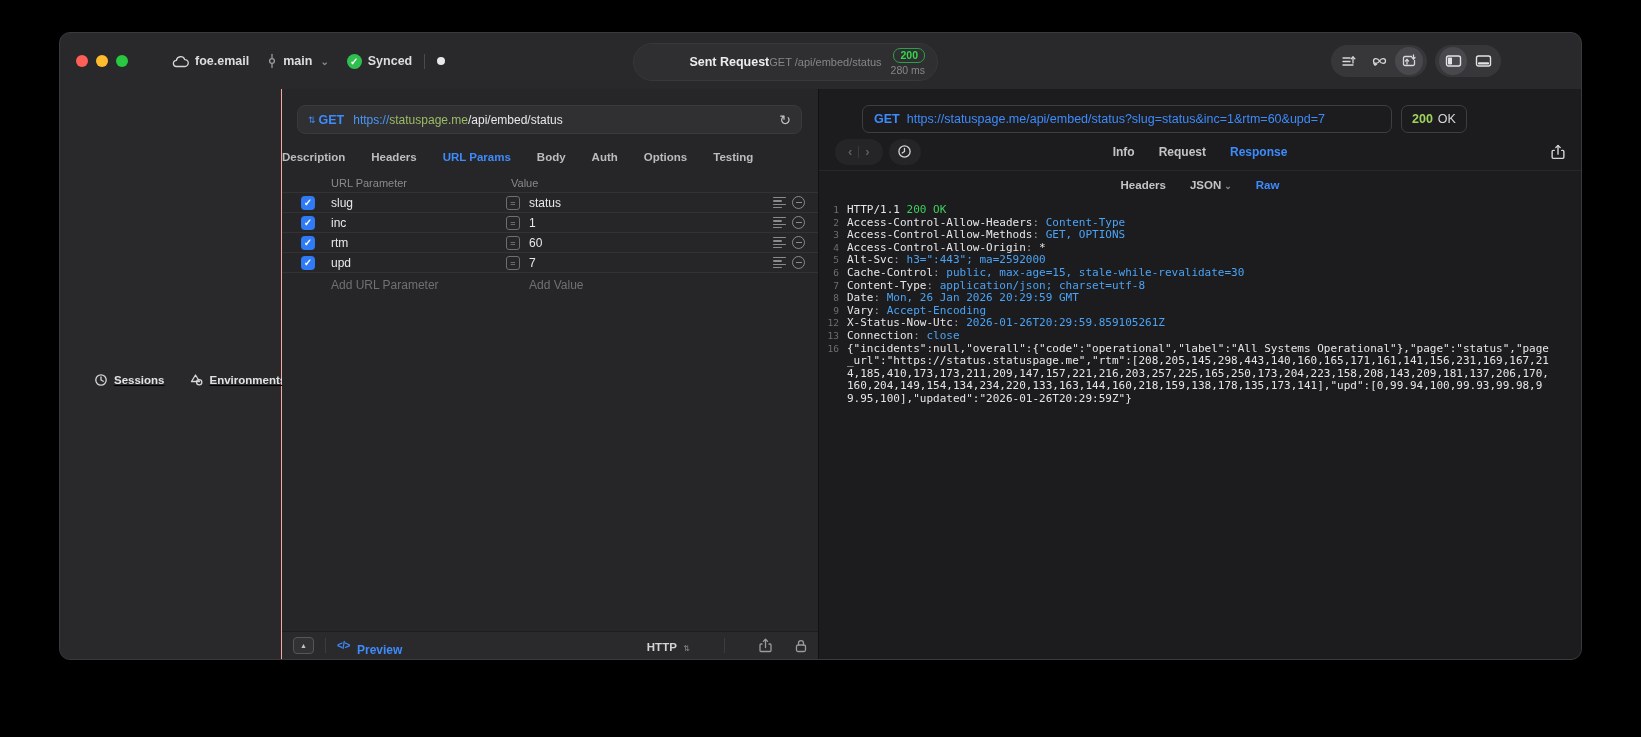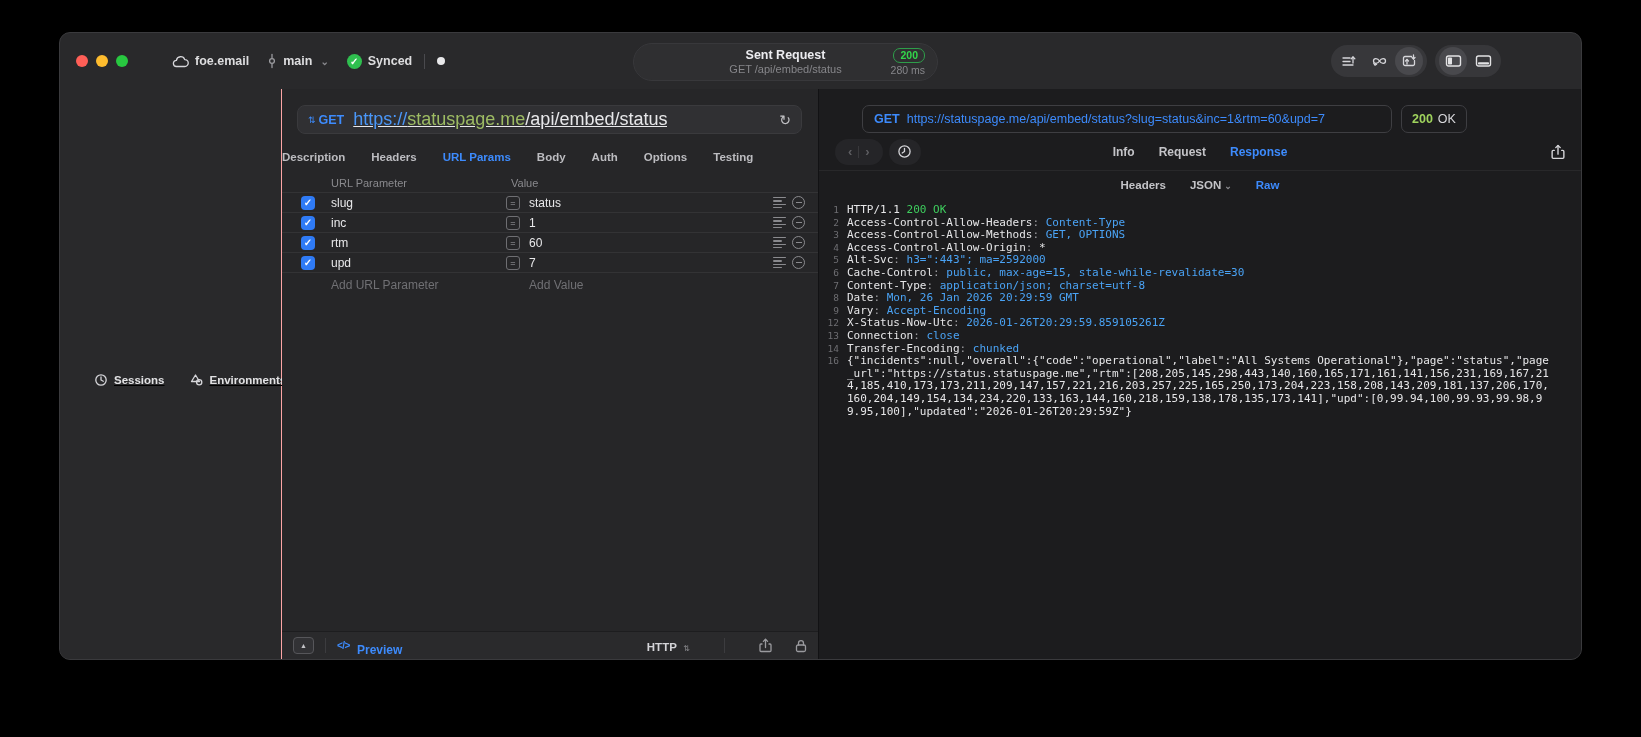--- a/index.html
+++ b/index.html
@@ -17,21 +17,21 @@
   .tl.red{background:#ff5f57;} .tl.yellow{background:#febc2e;} .tl.green{background:#28c840;}
   .tb-item { display:flex; align-items:center; gap:6px; color:#dddddf; font-size:12.5px; font-weight:600; }
   .tb-gap { width:18px; }
   .tb-sep { width:1px; height:15px; background:#4a4a4e; margin:0 12px; }
   .unsaved { width:8px; height:8px; border-radius:50%; background:#e8e8ea; }
   .chev { color:#8a8a8e; font-size:10px; margin-left:2px; }
   .sync-badge { width:15px; height:15px; border-radius:50%; background:#2fbf4f; color:#fff; font-size:10px;
                 display:flex; align-items:center; justify-content:center; font-weight:700;}
   .center-pill { position:absolute; left:573px; top:10px; width:305px; height:38px; background:#2f2f31;
                  border:1px solid #38383b; border-radius:19px; }
-  .cp-text { position:absolute; inset:0; display:flex; flex-direction:column; align-items:center; justify-content:center; }
+  .cp-text { position:absolute; inset:0; display:flex; flex-direction:row; align-items:center; justify-content:center; }
   .cp-title { font-size:12.5px; font-weight:700; color:#ececf0; line-height:15px;}
   .cp-sub { font-size:11px; color:#86868a; line-height:13px;}
   .cp-right { position:absolute; right:12px; top:0; bottom:0; display:flex; flex-direction:column; align-items:flex-end; justify-content:center; gap:1px;}
   .cp-code { border:1.5px solid #2e9e4a; color:#32d74b; font-size:10.5px; font-weight:700; border-radius:7px; padding:0 6px; line-height:13px;}
   .cp-ms { font-size:10.5px; color:#86868a; }
   .tb-right { position:absolute; right:80px; top:12px; display:flex; gap:8px; }
   .icon-pill { background:#37373a; border-radius:16px; height:32px; display:flex; align-items:center; padding:0 4px; gap:2px;}
   .icon-slot { width:28px; height:28px; border-radius:50%; display:flex; align-items:center; justify-content:center; }
   .icon-slot.active { background:#49494d; }
   svg.icn { stroke:#d6d6da; fill:none; stroke-width:1.3; stroke-linecap:round; stroke-linejoin:round; }
@@ -62,21 +62,21 @@
   .sbf-glyph { font-size:14px; color:#9a9a9e; }
   .sbf-sep { width:1px; height:14px; background:#3c3c3f; }
   .search-pill { flex:1; height:21px; background:#2f2f32; border-radius:11px; display:flex; align-items:center; padding:0 8px; gap:5px; margin-left:4px;}
   .search-pill span { color:#8c8c90; font-size:11.5px; }
 
   
   .url-bar { margin:16px 16px 0 15px; height:29px; background:#303033; border:1px solid #3a3a3d; border-radius:8px;
              display:flex; align-items:center; padding:0 10px; }
   .m-sort { color:#3d8bfd; font-size:9px; margin-right:3px; }
   .m-method { color:#3d8bfd; font-size:12.5px; font-weight:700; }
-  .m-url { margin-left:9px; font-size:18px; color:#e8e8ea; white-space:nowrap; overflow:hidden;text-decoration:underline;}
+  .m-url { margin-left:9px; font-size:12px; color:#e8e8ea; white-space:nowrap; overflow:hidden;}
   .u-scheme { color:#4a97f8; } .u-host { color:#9dbb63; } .u-path { color:#e8e8ea; }
   .m-refresh { margin-left:auto; color:#c2c2c6; font-size:14px; }
   .req-tabs { margin-top:13px; display:flex; gap:26px; font-size:11.5px; font-weight:600; color:#bcbcc0; height:20px; align-items:center;}
   .req-tab.active { color:#3d8bfd; }
   .param-table { margin-top:7px; }
   .pt-head { display:flex; padding-left:49px; height:18px; align-items:center; font-size:11px; color:#8a8a8e; }
   .pt-head .h-name { width:180px; }
   .p-row { display:flex; align-items:center; height:20px; border-top:1px solid #333335; padding-left:19px; position:relative; font-size:12px;}
   .cb { width:14px; height:14px; border-radius:4px; background:#2f7bf6; color:#fff; font-size:10px; font-weight:700;
         display:flex; align-items:center; justify-content:center; margin-right:16px; flex:0 0 14px;}
@@ -501,24 +501,20 @@
             </div>
             <div class="raw-line">
               <span class="ln">12</span>
               <span class="lt"><span class="seg-w">X-Status-Now-Utc</span><span class="seg-d">: </span><span class="seg-b">2026-01-26T20:29:59.859105261Z</span></span>
             </div>
             <div class="raw-line">
               <span class="ln">13</span>
               <span class="lt"><span class="seg-w">Connection</span><span class="seg-d">: </span><span class="seg-b">close</span></span>
             </div>
             <div class="raw-line">
-              <span class="ln">14</span>
-              <span class="lt"><span class="seg-w">Transfer-Encoding</span><span class="seg-d">: </span><span class="seg-b">chunked</span></span>
-            </div>
-            <div class="raw-line">
               <span class="ln">16</span>
               <span class="lt"><span class="seg-w">{"incidents":null,"overall":{"code":"operational","label":"All Systems Operational"},"page":"status","page_url":"https://status.statuspage.me","rtm":[208,205,145,298,443,140,160,165,171,161,141,156,231,169,167,214,185,410,173,173,211,209,147,157,221,216,203,257,225,165,250,173,204,223,158,208,143,209,181,137,206,170,160,204,149,154,134,234,220,133,163,144,160,218,159,138,178,135,173,141],"upd":[0,99.94,100,99.93,99.98,99.95,100],"updated":"2026-01-26T20:29:59Z"}</span></span>
             </div>
           </div>
       </section>
 
     </div>
   </div>
 </div>
 

